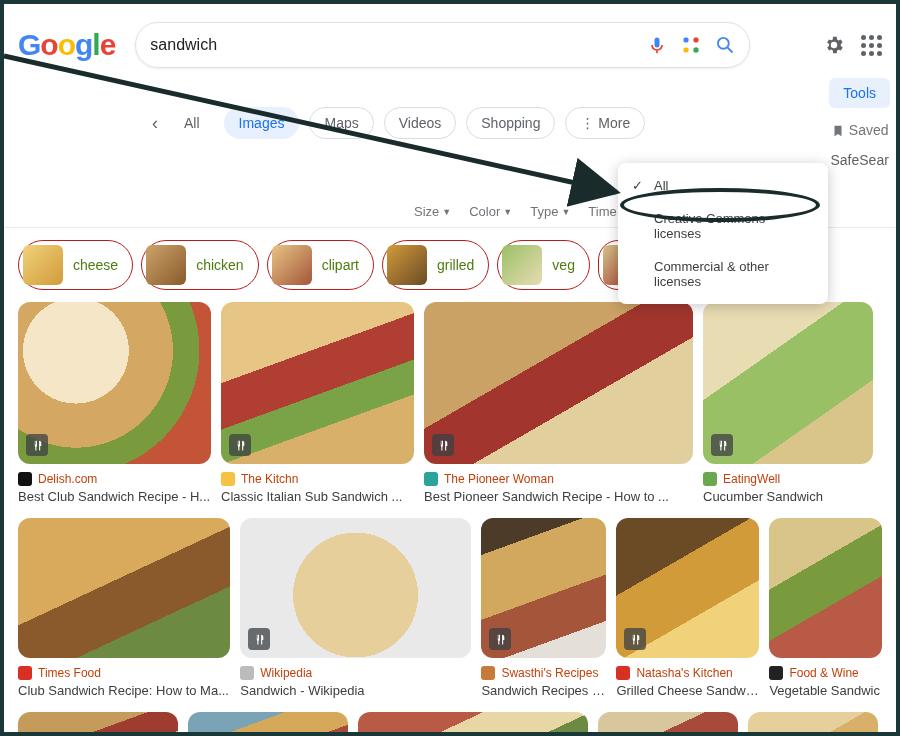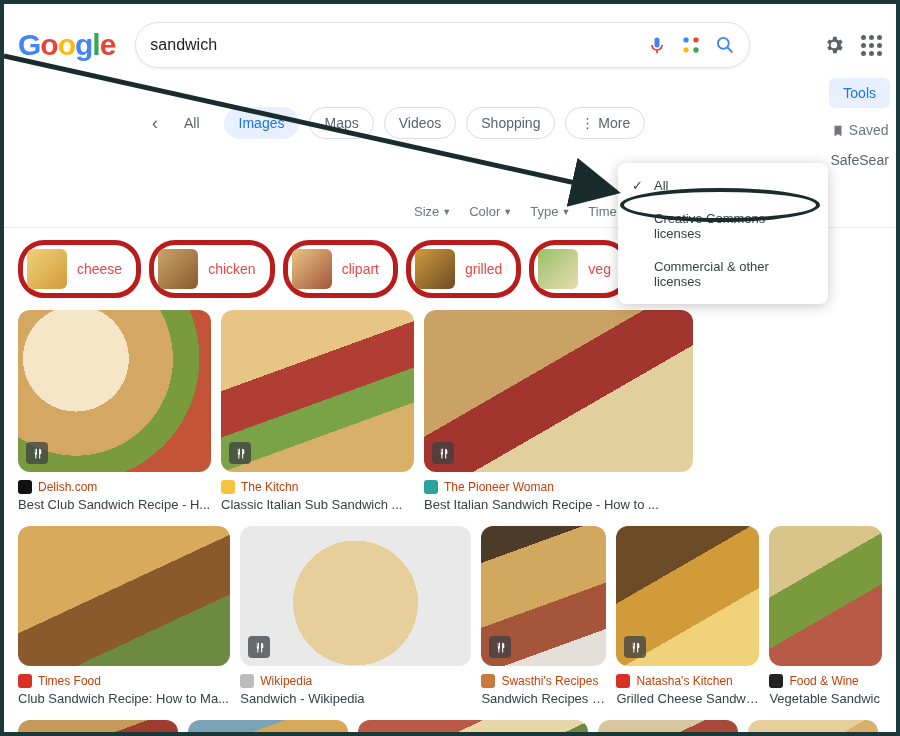--- a/index.html
+++ b/index.html
@@ -26,21 +26,21 @@
   .nav-right { margin-left: auto; display: flex; align-items: center; gap: 14px; margin-right: 6px; flex-direction: column; }
   .saved { display: flex; align-items: flex-end; gap: 4px; color: #70757a; }
 
   
   .filters { display: flex; gap: 18px; padding: 6px 0 8px 410px; font-size: 13px; color: #70757a; border-bottom: 1px solid #e8eaed; }
   .filter { cursor: pointer; display: flex; align-items: center; gap: 3px; margin-top: 20px; }
   .tri { font-size: 9px; }
 
   
   .chips { display: flex; gap: 8px; padding: 12px 0 12px 14px; overflow: hidden; }
-  .chip { display: flex; align-items: center; gap: 10px; border: 5px solid #b91c1c; border-radius: 26px; padding: 4px 14px 4px 4px; font-size: 14px; color: #ef4444; }
+  .chip { display: flex; align-items: center; gap: 10px; border: 1px solid #b91c1c; border-radius: 26px; padding: 4px 14px 4px 4px; font-size: 14px; color: #4d7c0f; }
   .chip-img { width: 40px; height: 40px; border-radius: 6px; }
 
   
   .results { display: flex; gap: 10px; padding: 0 14px; flex-wrap: wrap; }
   .card { display: flex; flex-direction: column; }
   .thumb { position: relative; border-radius: 12px; overflow: hidden; }
   .badge { position: absolute; left: 8px; bottom: 8px; width: 22px; height: 22px; background: rgba(60,64,67,.75); border-radius: 4px; display: flex; align-items: center; justify-content: center; }
   .badge svg { width: 13px; height: 13px; }
   .src { display: flex; align-items: center; gap: 6px; margin-top: 8px; font-size: 12px; color: #c2410c; }
   .fav { width: 14px; height: 14px; border-radius: 3px; }
@@ -254,21 +254,35 @@
         <div class="badge">
           <svg viewBox="0 0 24 24">
             <path fill="#fff" d="M7 3v9a5 5 0 001 3v6h2v-6a5 5 0 001-3V3H9v7H8V3H7zm8 0v18h2v-8h2V7a4 4 0 00-4-4z"></path>
           </svg>
         </div>
       </div>
     <div class="src">
         <div class="fav" style="background:#2aa39a"></div>
         <span>The Pioneer Woman</span>
       </div>
-    <div class="title">Best Italian Sandwich Recipe - How to ...</div>
+    <div class="title">Best Pioneer Sandwich Recipe - How to ...</div>
+  </div>
+  <div class="card" style="width:170px;">
+    <div class="thumb sw-d" style="height:162px;">
+        <div class="badge">
+          <svg viewBox="0 0 24 24">
+            <path fill="#fff" d="M7 3v9a5 5 0 001 3v6h2v-6a5 5 0 001-3V3H9v7H8V3H7zm8 0v18h2v-8h2V7a4 4 0 00-4-4z"></path>
+          </svg>
+        </div>
+      </div>
+    <div class="src">
+        <div class="fav" style="background:#6aa84f"></div>
+        <span>EatingWell</span>
+      </div>
+    <div class="title">Cucumber Sandwich</div>
   </div>
 </div>
 
 <div class="row2">
   <div class="card" style="width:213px;">
     <div class="thumb sw-e" style="height:140px;"></div>
     <div class="src">
         <div class="fav" style="background:#d93025"></div>
         <span>Times Food</span>
       </div>

